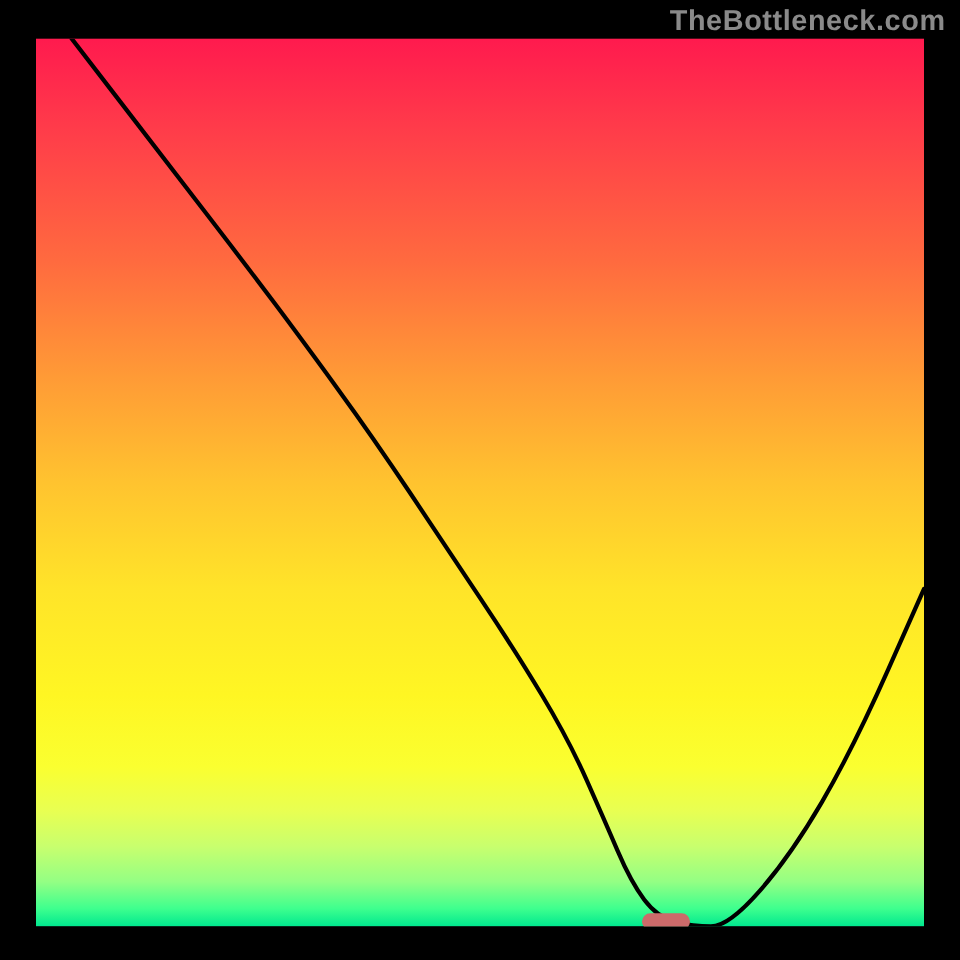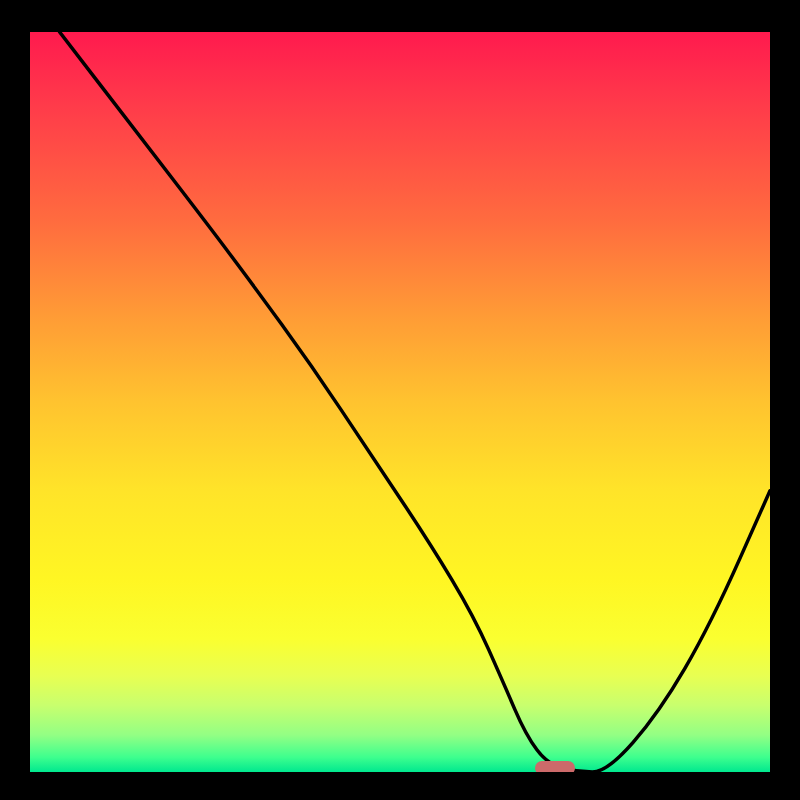--- a/index.html
+++ b/index.html
@@ -79,20 +79,21 @@
     height: 14px;
     border-radius: 7px;
     background: #cc6a6a;
   }
 </style>
 </head>
 <body>
 
 <div class="frame">
 
+  <div class="watermark">TheBottleneck.com</div>
 
   <div class="plot-area">
 
     <div class="gradient"></div>
 
     <svg class="curve-svg" viewBox="0 0 740 740" preserveAspectRatio="none">
       <path class="curve-path" d="M 29.6 0 Q 29.6 0 66.60000000000001 48.10000000000002 Q 103.60000000000001 96.20000000000005 140.6 144.3 Q 177.6 192.39999999999998 199.8 221.99999999999997 Q 222 251.59999999999997 251.6 292.29999999999995 Q 281.2 332.99999999999994 310.8 377.4 Q 340.40000000000003 421.8 370 466.20000000000005 Q 399.6 510.6 421.8 547.6 Q 444 584.6 458.8 617.9000000000001 Q 473.6 651.2 484.70000000000005 677.1 Q 495.8 703 506.9 717.8 Q 518 732.6 532.8 736.3 Q 547.6 740 562.4000000000001 740 Q 577.2 740 603.1 710.4 Q 629 680.8 654.9000000000001 636.4 Q 680.8000000000001 592 710.4000000000001 525.4 T 740 458.8"></path>
     </svg>
 
     <div class="marker" style="left: 505.4px; top: 729.3px;"></div>

